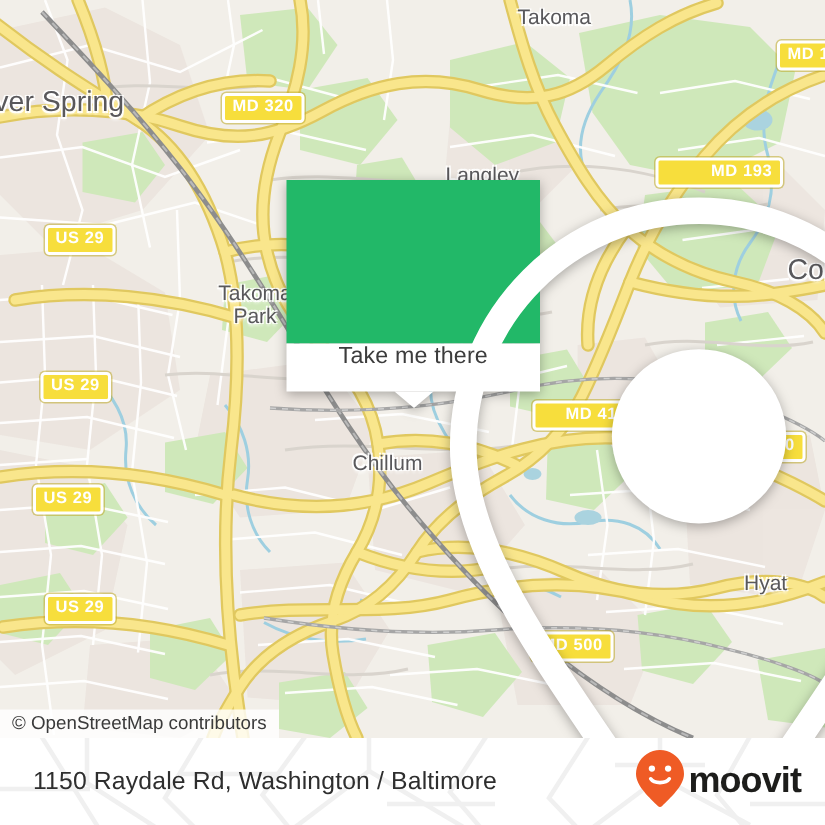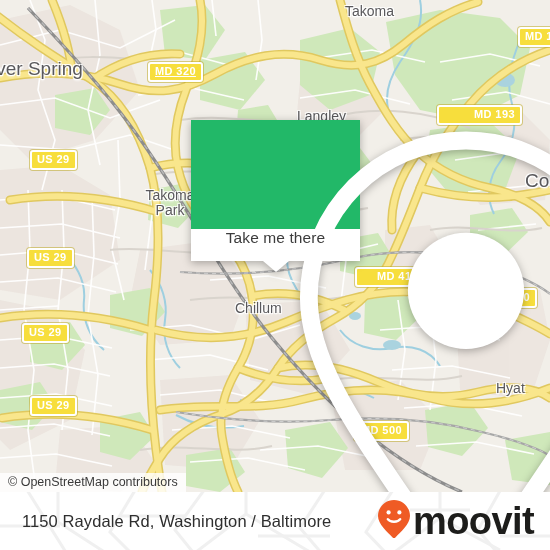--- a/index.html
+++ b/index.html
@@ -158,21 +158,21 @@
     white-space: nowrap;
     letter-spacing: 0.1px;
   }
   #brand {
     display: flex;
     align-items: center;
     gap: 2px;
   }
   #brand-wordmark {
     color: #1d1d1b;
-    font-size: 38px;
+    font-size: 24px;
     font-weight: bold;
     letter-spacing: -0.6px;
     font-family: "Liberation Sans", sans-serif;
     line-height: 30px;
   }
 </style>
 </head>
 <body>
 
 <div id="screen">
@@ -375,21 +375,21 @@
       <div>Takoma</div>
       <div>Park</div>
     </div>
 
     <div class="place-label place-town" style="left:235px; top:300px;">Chillum</div>
 
     <div class="place-label place-city" style="left:525px; top:170px;">Col</div>
 
     <div class="place-label place-town" style="left:496px; top:380px;">Hyat</div>
 
-    <div class="shield" style="left:148px; top:62px;text-decoration:underline;">MD 320</div>
+    <div class="shield" style="left:148px; top:62px;">MD 320</div>
     <div class="shield" style="left:437px; top:105px;padding-left:35px;">MD 193</div>
     <div class="shield" style="left:518px; top:27px;">MD 1</div>
     <div class="shield" style="left:355px; top:267px;padding-left:20px;">MD 410</div>
     <div class="shield" style="left:482px; top:288px;">MD 500</div>
     <div class="shield" style="left:354px; top:421px;">MD 500</div>
     <div class="shield" style="left:30px; top:150px;">US 29</div>
     <div class="shield" style="left:27px; top:248px;">US 29</div>
     <div class="shield" style="left:22px; top:323px;">US 29</div>
     <div class="shield" style="left:30px; top:396px;">US 29</div>
 

